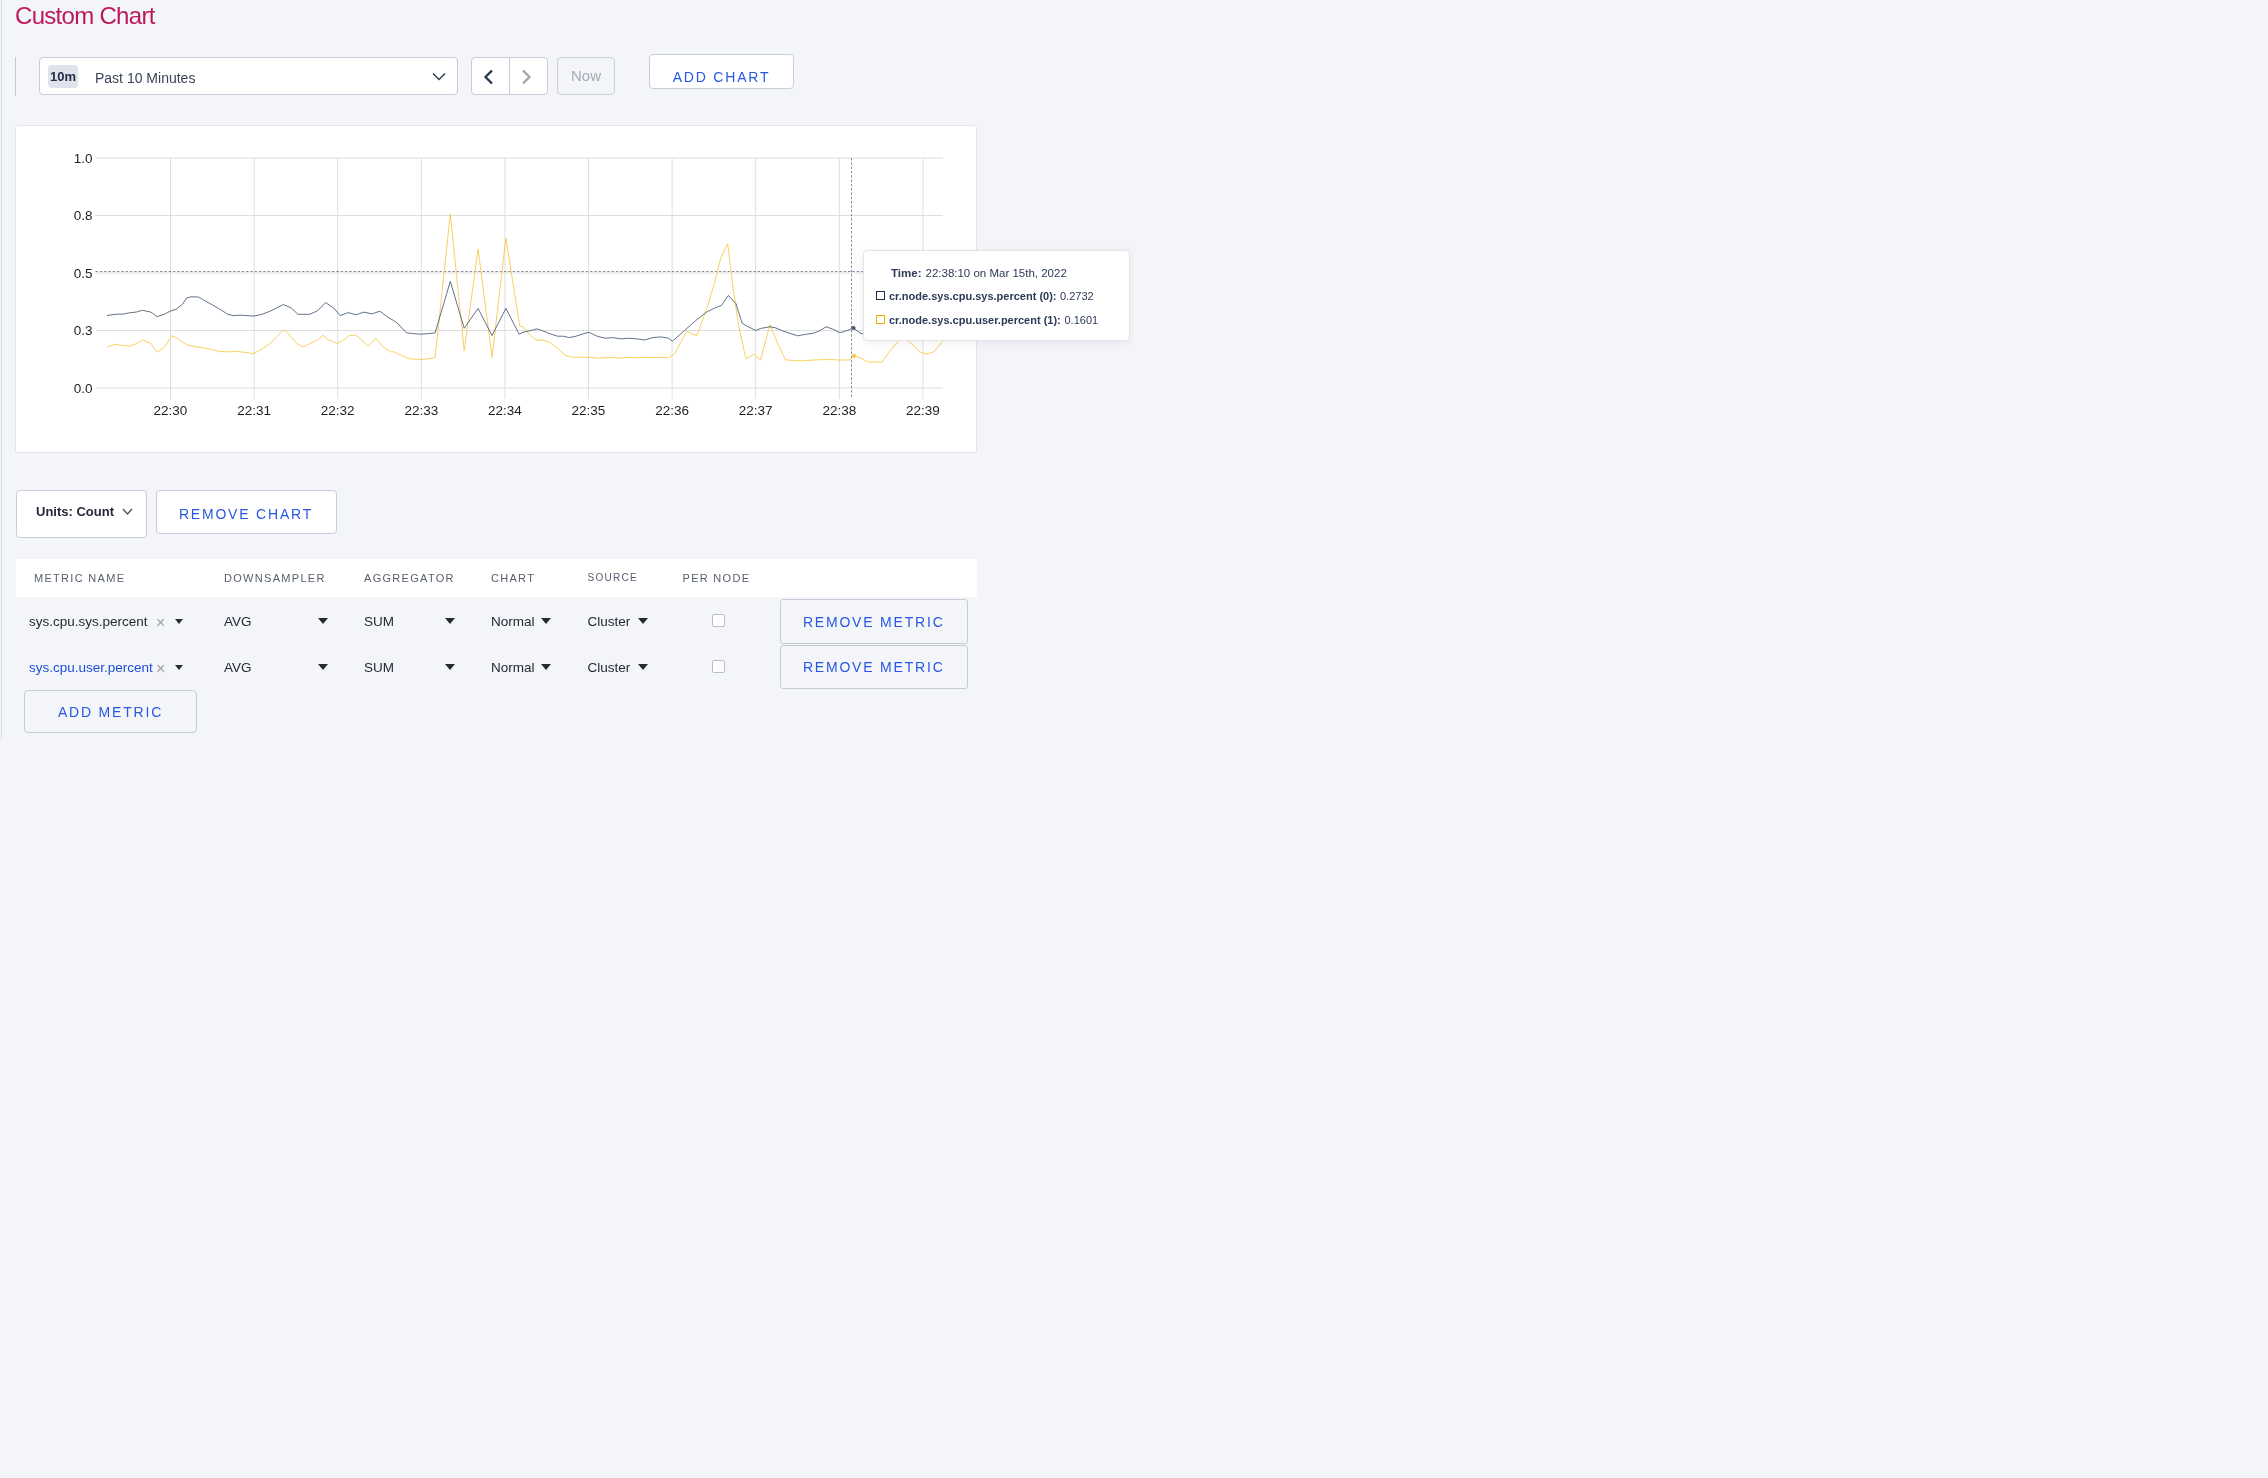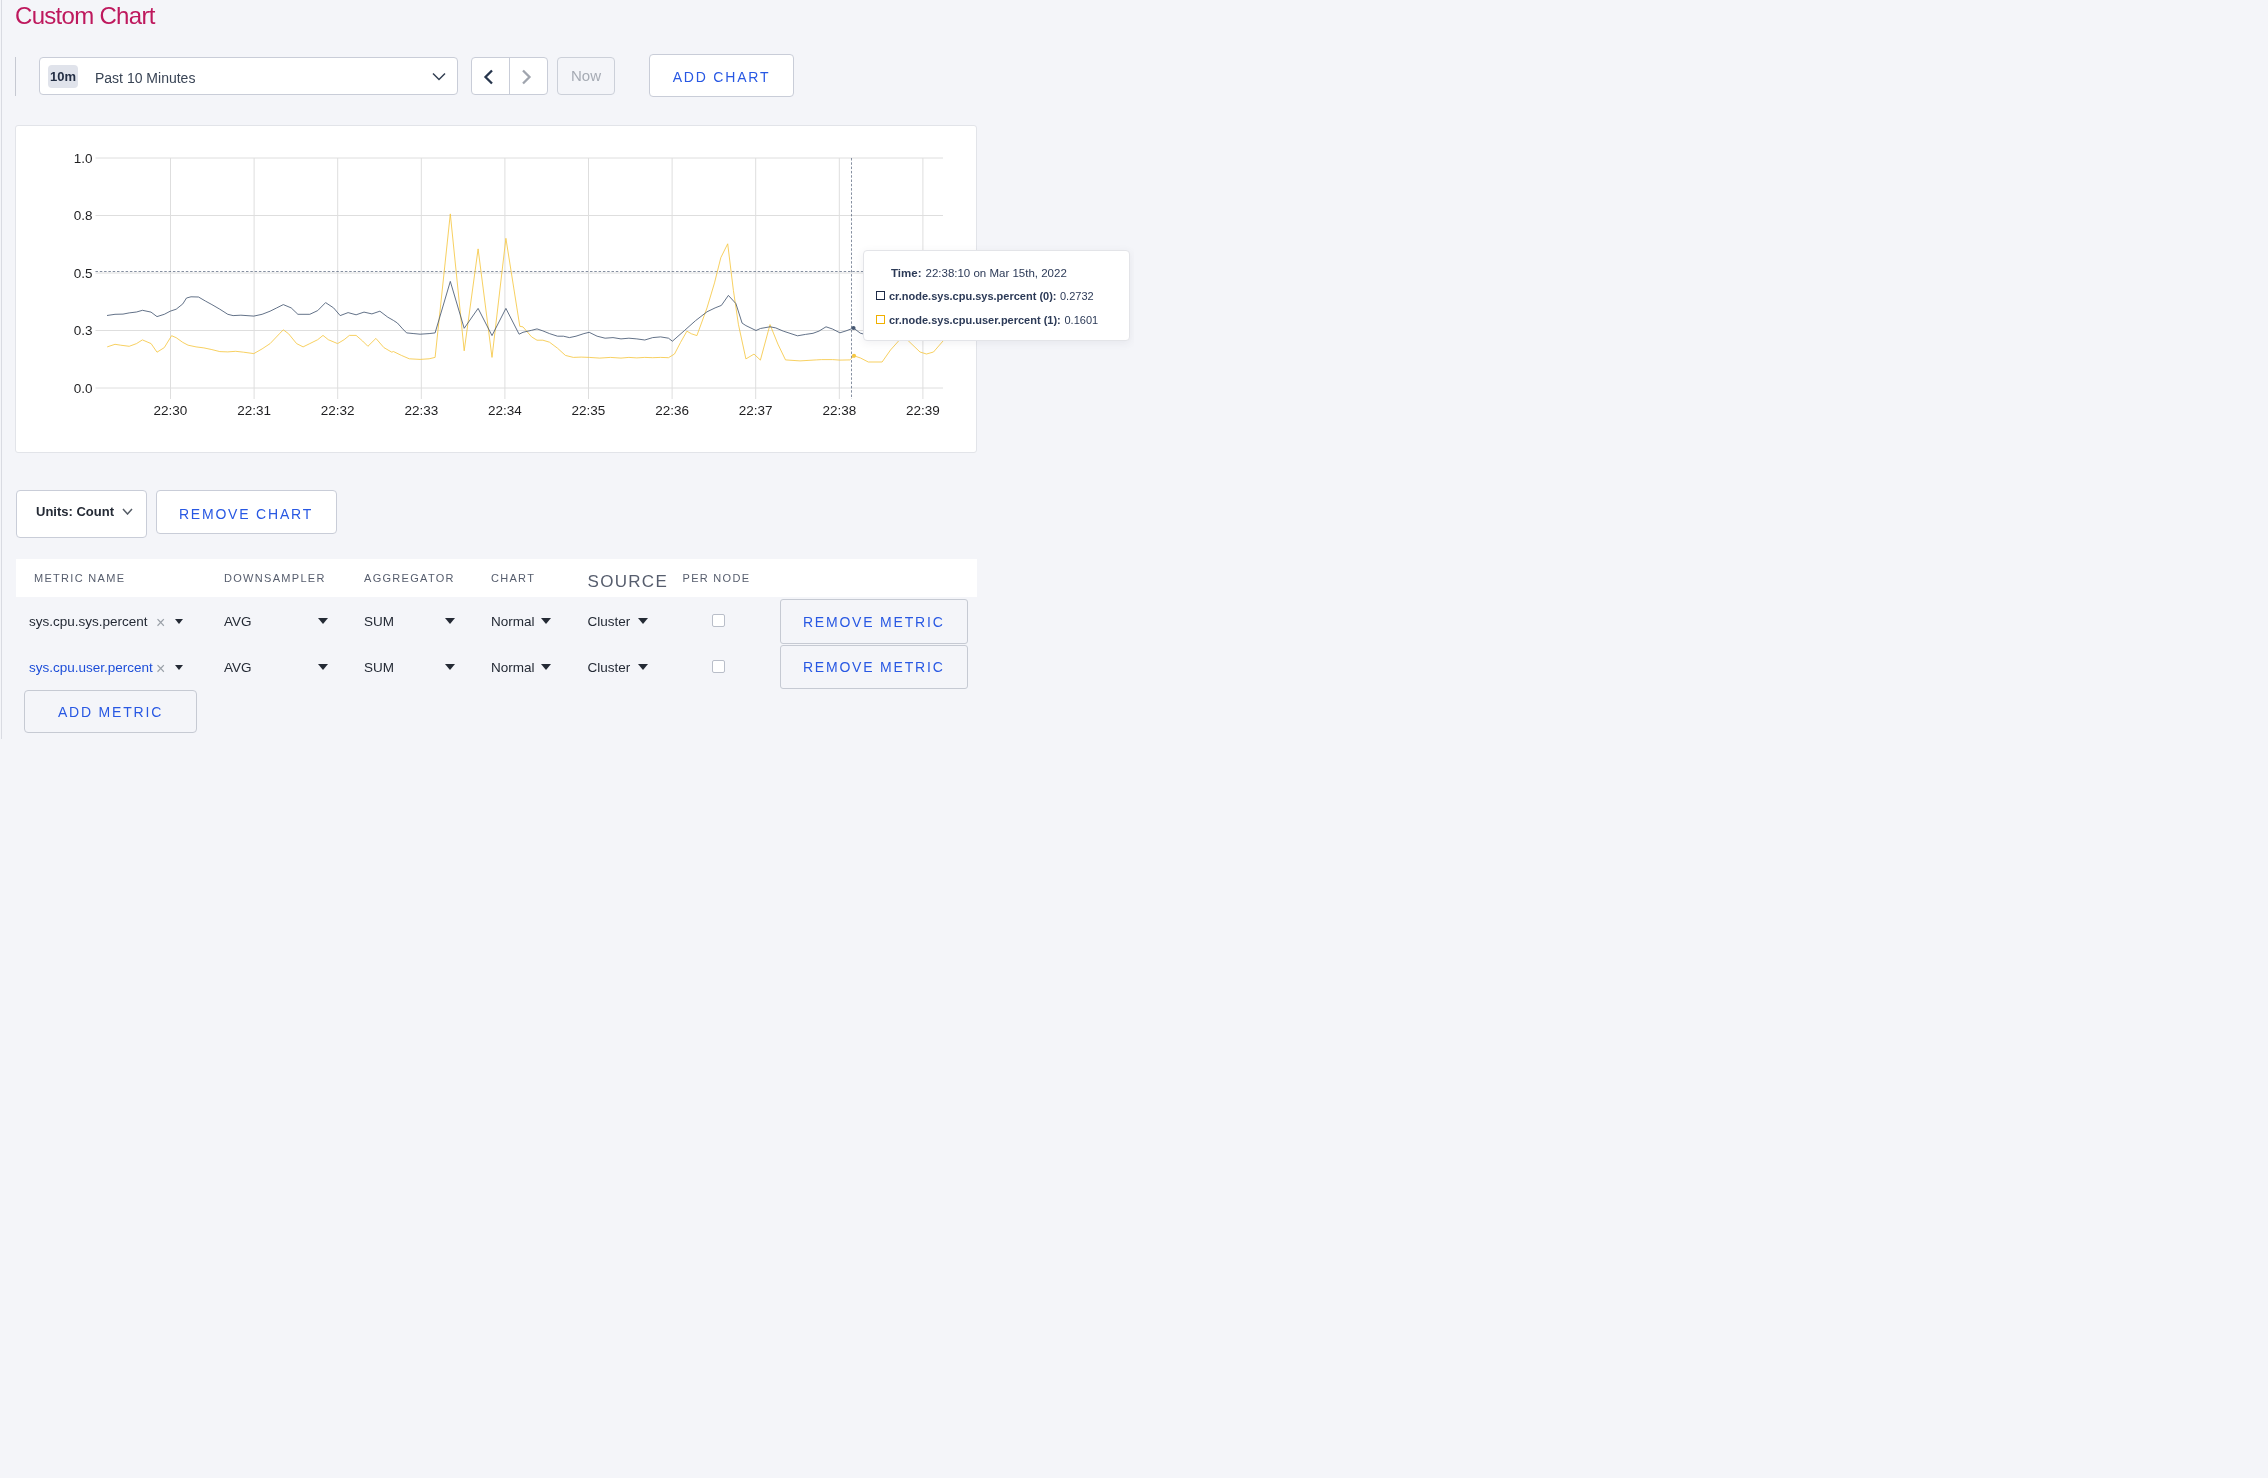--- a/index.html
+++ b/index.html
@@ -25,21 +25,21 @@
 <div class="abs btn" style="left:471px;top:57px;width:77px;height:38px;"></div>
 <div class="abs" style="left:509px;top:58px;width:1px;height:36px;background:#c9cdd8;"></div>
 <svg class="abs" style="left:483px;top:68.5px;" width="11" height="16">
     <polyline points="9,1.5 2.5,8 9,14.5" fill="none" stroke="#26354c" stroke-width="2.3"></polyline>
   </svg>
 <svg class="abs" style="left:521px;top:68.5px;" width="11" height="16">
     <polyline points="2,1.5 8.5,8 2,14.5" fill="none" stroke="#a0a5ae" stroke-width="2.3"></polyline>
   </svg>
 
 <div class="abs" style="left:557px;top:57px;width:58px;height:38px;border:1px solid #ccd0d9;border-radius:4px;text-align:center;line-height:36px;font-size:15px;color:#a6abb4;">Now</div>
-<div class="abs btn" style="left:649px;top:54px;width:145px;height:43px;text-align:center;line-height:43px;"><span class="bluetxt">ADD CHART</span></div>
+<div class="abs btn" style="left:649px;top:54px;width:145px;height:35px;text-align:center;line-height:43px;"><span class="bluetxt">ADD CHART</span></div>
 
 <div class="abs" style="left:15px;top:125px;width:962px;height:328px;background:#fff;border:1px solid #e2e4e9;border-radius:3px;"></div>
 <svg class="abs" style="left:15.5px;top:125px;" width="961" height="328" viewBox="0 0 961 328">
 
   <g stroke="#dedede" stroke-width="1">
     <line x1="79.5" y1="33" x2="927" y2="33"></line>
     <line x1="79.5" y1="90.5" x2="927" y2="90.5"></line>
     <line x1="79.5" y1="148" x2="927" y2="148"></line>
     <line x1="79.5" y1="205.5" x2="927" y2="205.5"></line>
     <line x1="79.5" y1="263" x2="927" y2="263"></line>
@@ -97,21 +97,21 @@
 <svg class="abs" style="left:121.5px;top:508px;" width="11" height="7">
     <polyline points="1,1 5.5,6 10,1" fill="none" stroke="#555c66" stroke-width="1.5"></polyline>
   </svg>
 <div class="abs btn" style="left:155.5px;top:490px;width:181px;height:44px;text-align:center;line-height:46px;"><span class="bluetxt">REMOVE CHART</span></div>
 
 <div class="abs" style="left:15.5px;top:559px;width:961px;height:37.5px;background:#fff;"></div>
 <div class="abs hdr" style="left:34px;top:572px;font-size:11px;letter-spacing:1.3px;color:#565d6d;">METRIC NAME</div>
 <div class="abs hdr" style="left:224px;top:572px;font-size:11px;letter-spacing:1.3px;color:#565d6d;">DOWNSAMPLER</div>
 <div class="abs hdr" style="left:364px;top:572px;font-size:11px;letter-spacing:1.3px;color:#565d6d;">AGGREGATOR</div>
 <div class="abs hdr" style="left:491px;top:572px;font-size:11px;letter-spacing:1.3px;color:#565d6d;">CHART</div>
-<div class="abs hdr" style="left:587.5px;top:572px;font-size:17px;letter-spacing:1.3px;color:#565d6d;">SOURCE</div>
+<div class="abs hdr" style="left:587.5px;top:572px;font-size:10px;letter-spacing:1.3px;color:#565d6d;">SOURCE</div>
 <div class="abs hdr" style="left:682.5px;top:572px;font-size:11px;letter-spacing:1.3px;color:#565d6d;">PER NODE</div>
 
 <div class="abs" style="left:29px;top:614px;font-size:13.5px;color:#242a35;">sys.cpu.sys.percent</div>
 <div class="abs" style="left:156px;top:613.5px;font-size:16px;color:#9aa0a8;">×</div>
 <div class="abs" style="left:175px;top:619px;width:0;height:0;border-left:4.5px solid transparent;border-right:4.5px solid transparent;border-top:5.5px solid #242a35;"></div>
 <div class="abs" style="left:224px;top:614px;font-size:13.5px;color:#242a35;">AVG</div>
 <div class="abs" style="left:318px;top:618px;width:0;height:0;border-left:5px solid transparent;border-right:5px solid transparent;border-top:6px solid #242a35;"></div>
 <div class="abs" style="left:364px;top:614px;font-size:13.5px;color:#242a35;">SUM</div>
 <div class="abs" style="left:445px;top:618px;width:0;height:0;border-left:5px solid transparent;border-right:5px solid transparent;border-top:6px solid #242a35;"></div>
 <div class="abs" style="left:491px;top:614px;font-size:13.5px;color:#242a35;">Normal</div>

